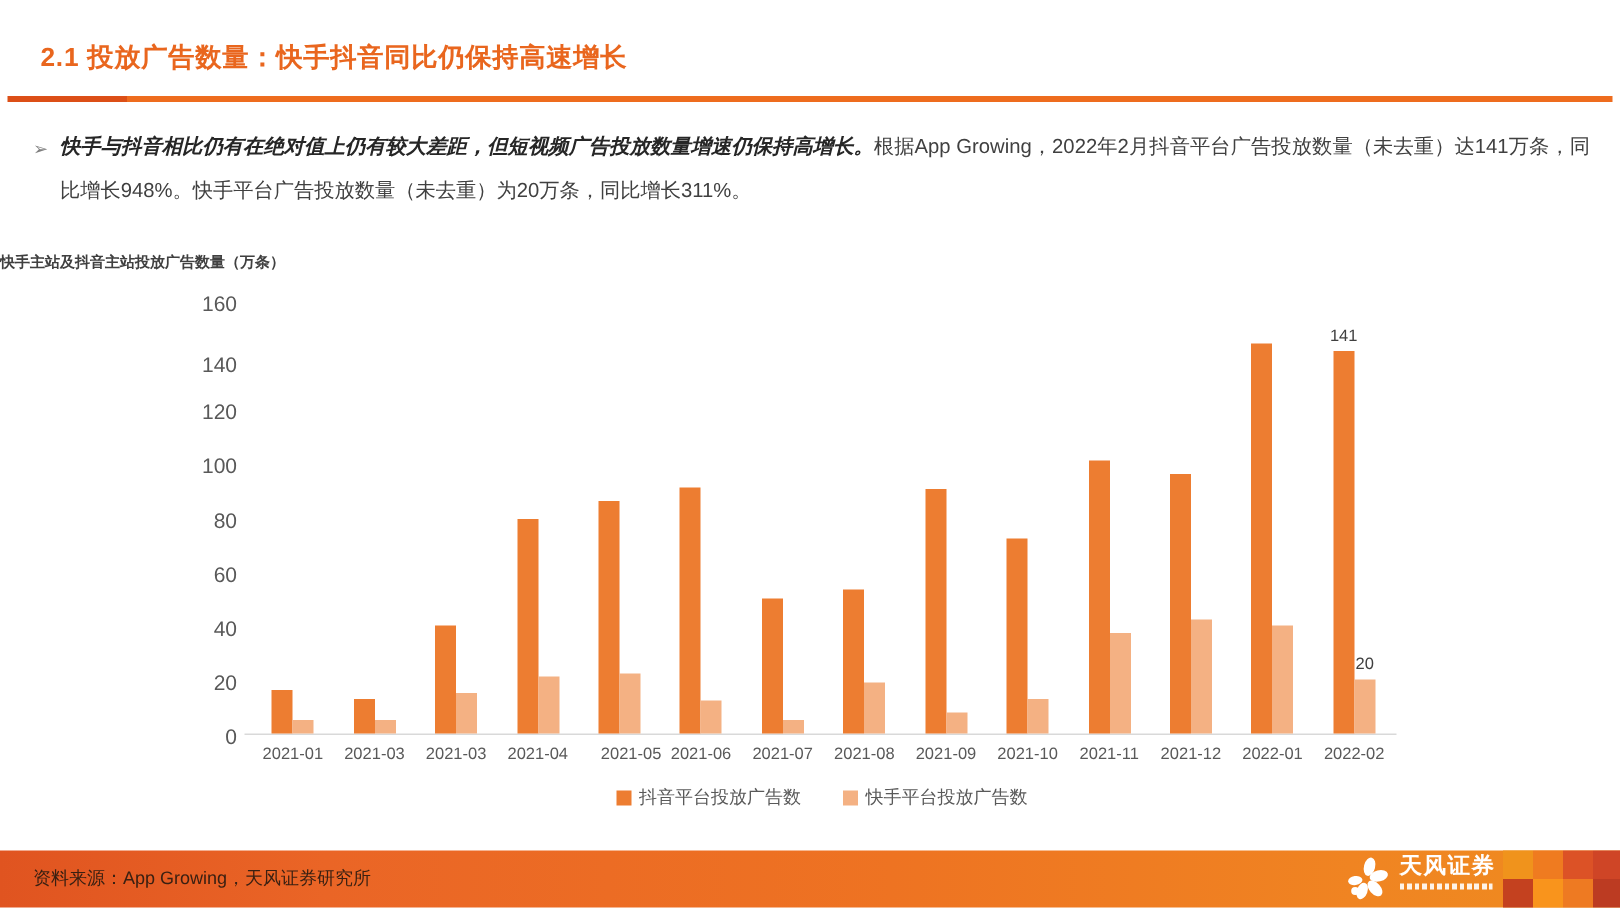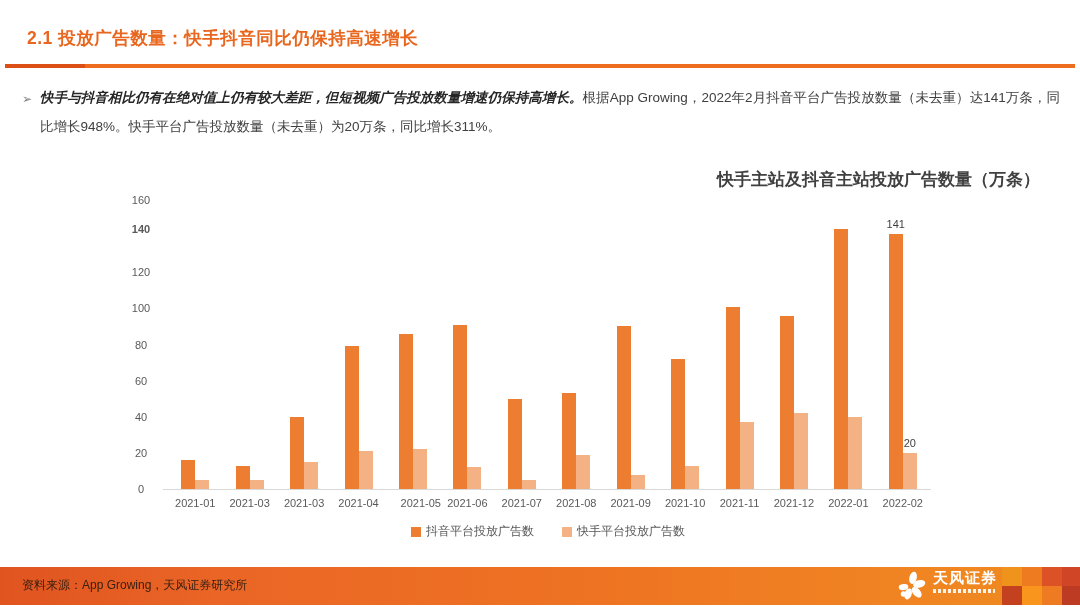--- a/index.html
+++ b/index.html
@@ -11,25 +11,25 @@
   #title-underline{position:absolute;left:5px;right:5px;top:64px;height:3.5px;
         background:linear-gradient(90deg,#DC4F17 0px,#DC4F17 80px,#EE6C1E 80px,#EE6C1E 100%);}
 
   
   #summary{position:absolute;left:22px;top:84px;width:1038px;font-size:13.5px;line-height:28.5px;
         color:#404040;text-align:justify;padding-left:18px;box-sizing:border-box;}
   #summary .bullet{position:absolute;left:0;top:1px;font-size:12px;color:#808080;}
   #summary .bold{font-weight:bold;color:#262626;font-style:italic;}
 
   
-  #chart-title{position:absolute;left:0;top:168px;width:1040px;text-align:right;
-        font-size:17px;font-weight:600;color:#404040;}
+  #chart-title{position:absolute;left:0;top:168px;width:1040px;text-align:left;
+        font-size:10px;font-weight:600;color:#404040;}
   #plot{position:absolute;left:168px;top:200px;width:762px;height:289px;}
   #baseline{position:absolute;left:-5px;top:289px;width:768px;height:1px;background:#D9D9D9;}
-  .ytick{position:absolute;width:34px;text-align:center;font-size:11px;color:#595959;}
+  .ytick{position:absolute;width:34px;text-align:right;font-size:14px;color:#595959;}
   .bar{position:absolute;bottom:0;width:14px;}
   .xlabel{position:absolute;top:497px;width:56px;text-align:center;font-size:11px;color:#595959;}
   .datalabel{position:absolute;width:40px;text-align:center;font-size:11px;color:#404040;}
   #legend{position:absolute;left:0;top:523px;width:1096px;display:flex;justify-content:center;gap:28px;}
   .legend-item{display:flex;align-items:center;gap:5px;font-size:12px;color:#595959;}
   .legend-swatch{width:10px;height:10px;display:inline-block;}
 
   
   #footer-bar{position:absolute;left:0;top:567px;width:1080px;height:38px;
         background:linear-gradient(90deg,#E05420 0%,#EA6526 20%,#EE7322 55%,#F08522 85%,#EF8B1E 100%);}
@@ -134,21 +134,21 @@
       </div>
   </div>
 
 <div class="ytick" style="left: 124px; top: 483px;">0</div>
     <div class="ytick" style="left: 124px; top: 446.875px;">20</div>
     <div class="ytick" style="left: 124px; top: 410.75px;">40</div>
     <div class="ytick" style="left: 124px; top: 374.625px;">60</div>
     <div class="ytick" style="left: 124px; top: 338.5px;">80</div>
     <div class="ytick" style="left: 124px; top: 302.375px;">100</div>
     <div class="ytick" style="left: 124px; top: 266.25px;">120</div>
-    <div class="ytick" style="left: 124px; top: 223px; font-weight: bold;">140</div>
+    <div class="ytick" style="left: 124px; top: 235px;">140</div>
     <div class="ytick" style="left: 124px; top: 194px;">160</div>
     <div class="xlabel" style="left: 167.214px;">2021-01</div>
     <div class="xlabel" style="left: 221.643px;">2021-03</div>
     <div class="xlabel" style="left: 276.071px;">2021-03</div>
     <div class="xlabel" style="left: 330.5px;">2021-04</div>
     <div class="xlabel" style="left: 384.929px; text-align: right;">2021-05</div>
     <div class="xlabel" style="left: 439.357px;">2021-06</div>
     <div class="xlabel" style="left: 493.786px;">2021-07</div>
     <div class="xlabel" style="left: 548.214px;">2021-08</div>
     <div class="xlabel" style="left: 602.643px;">2021-09</div>

